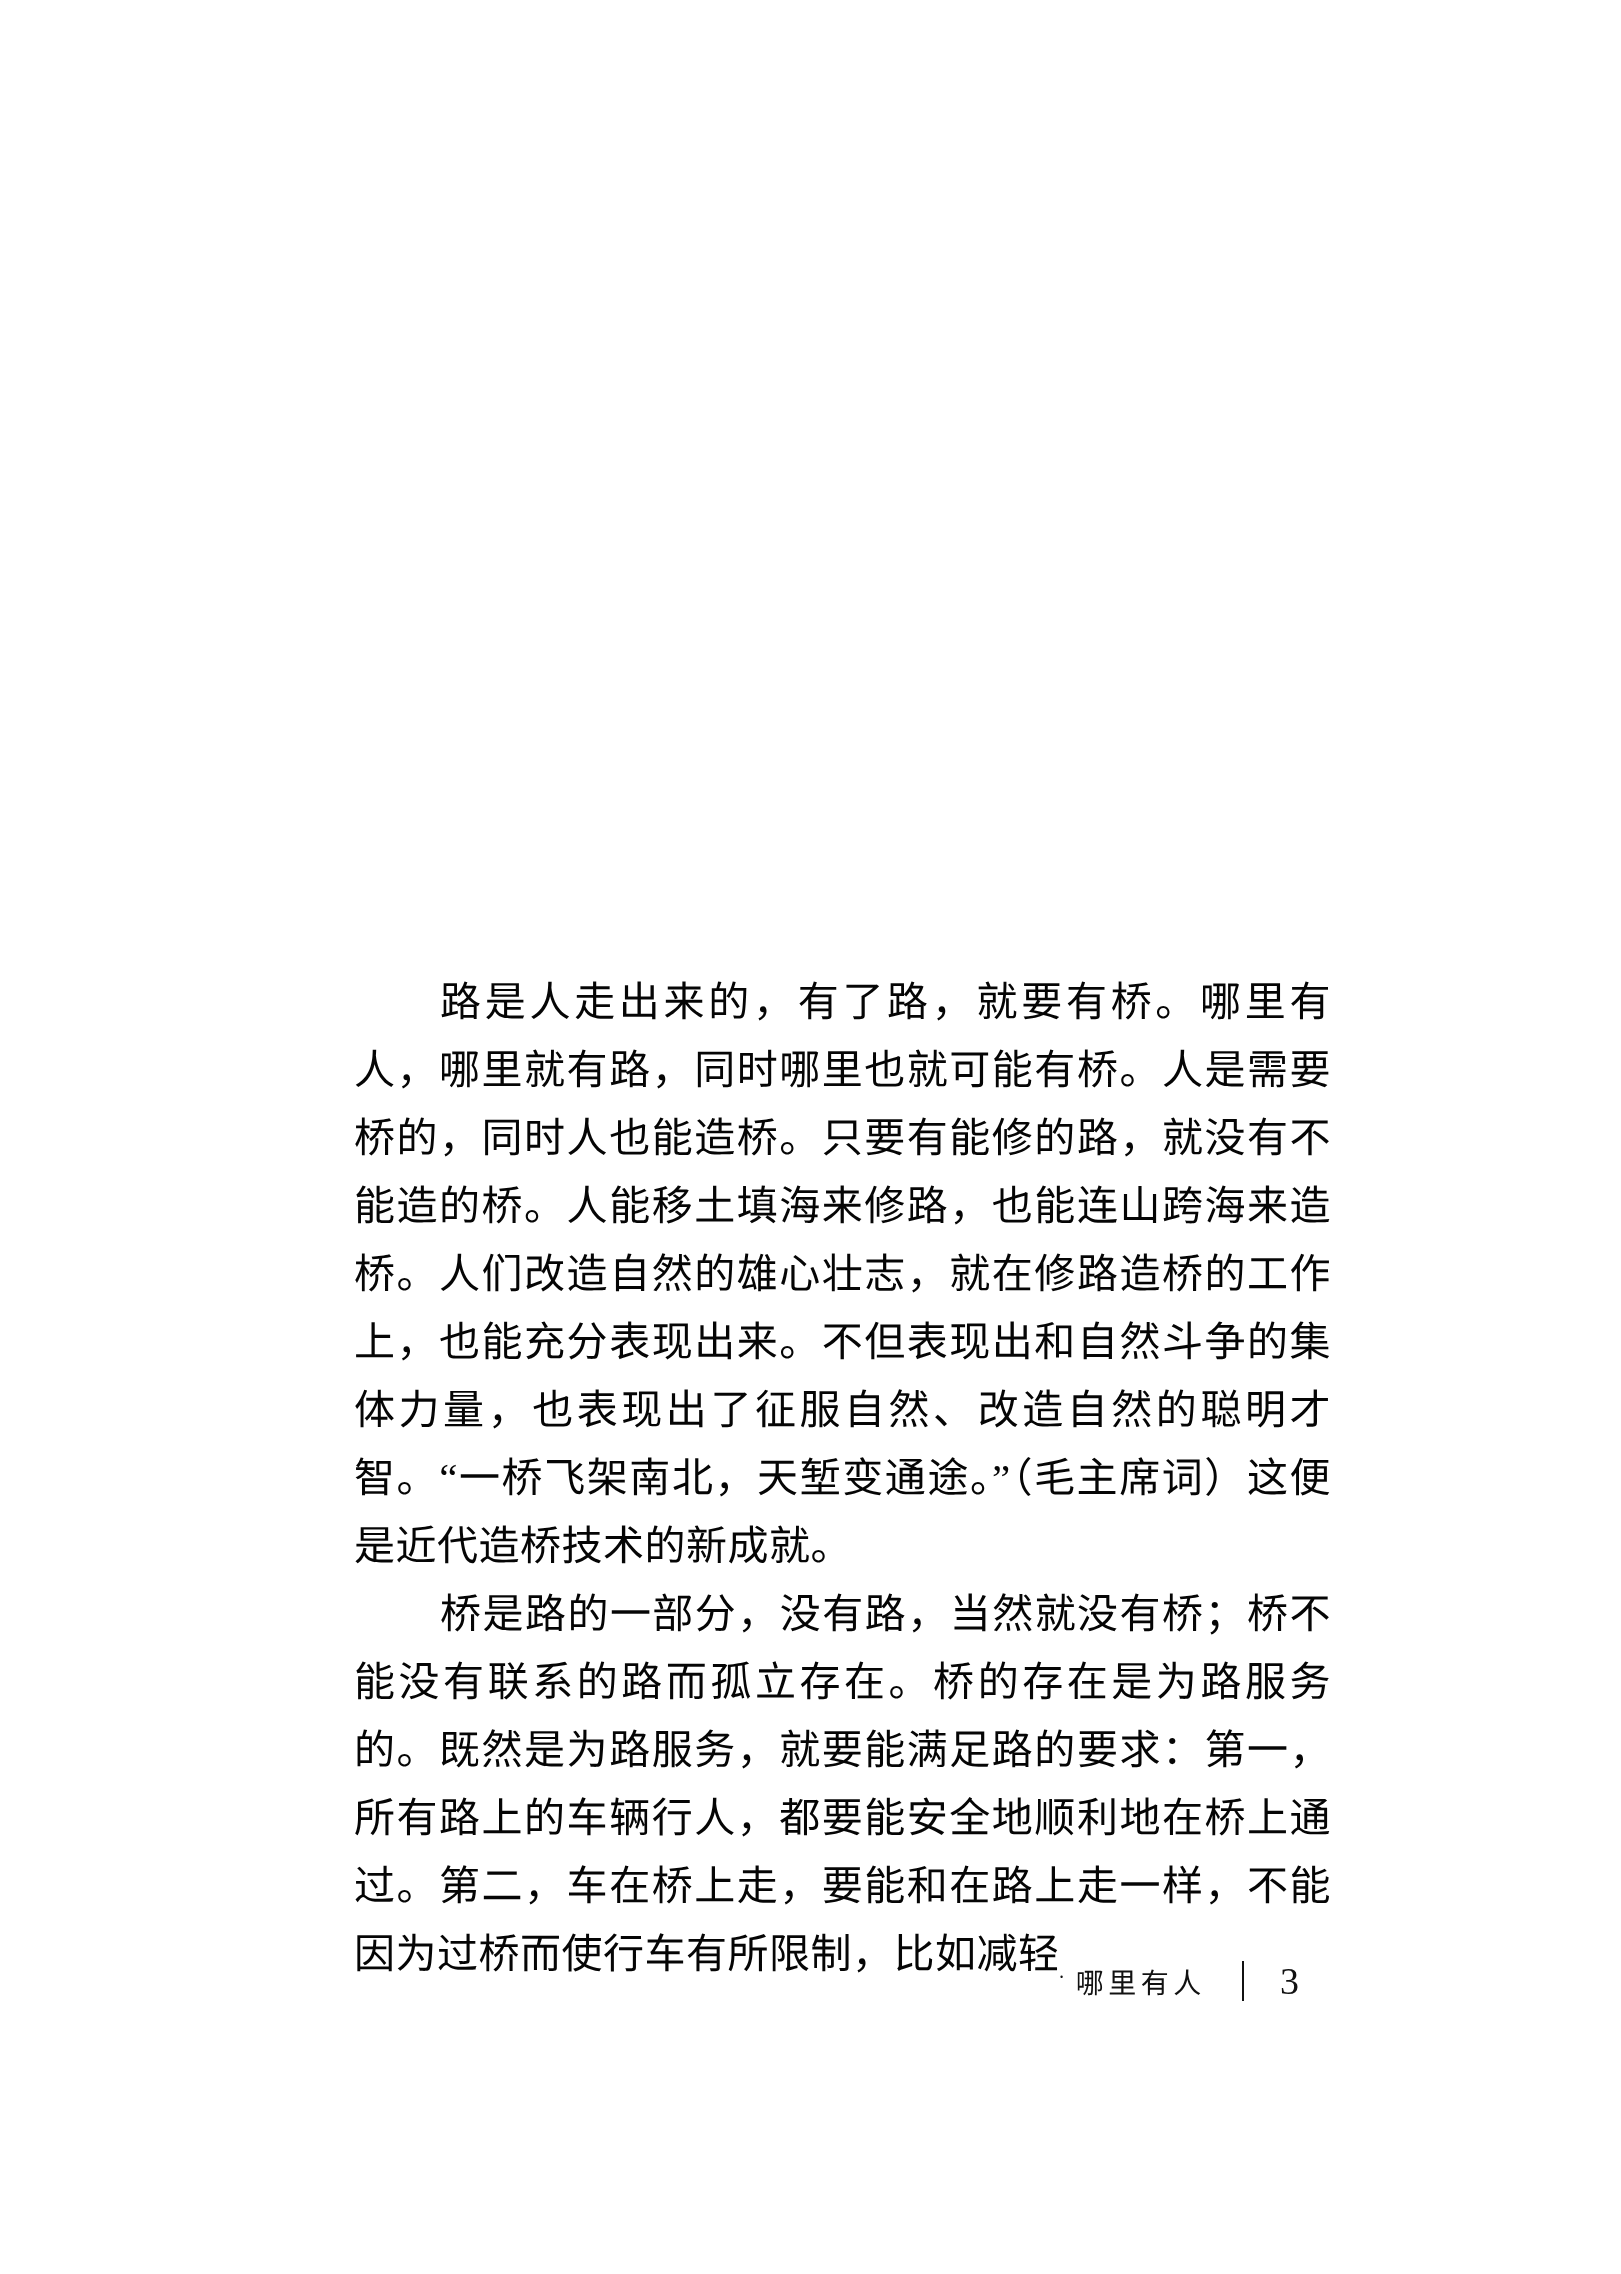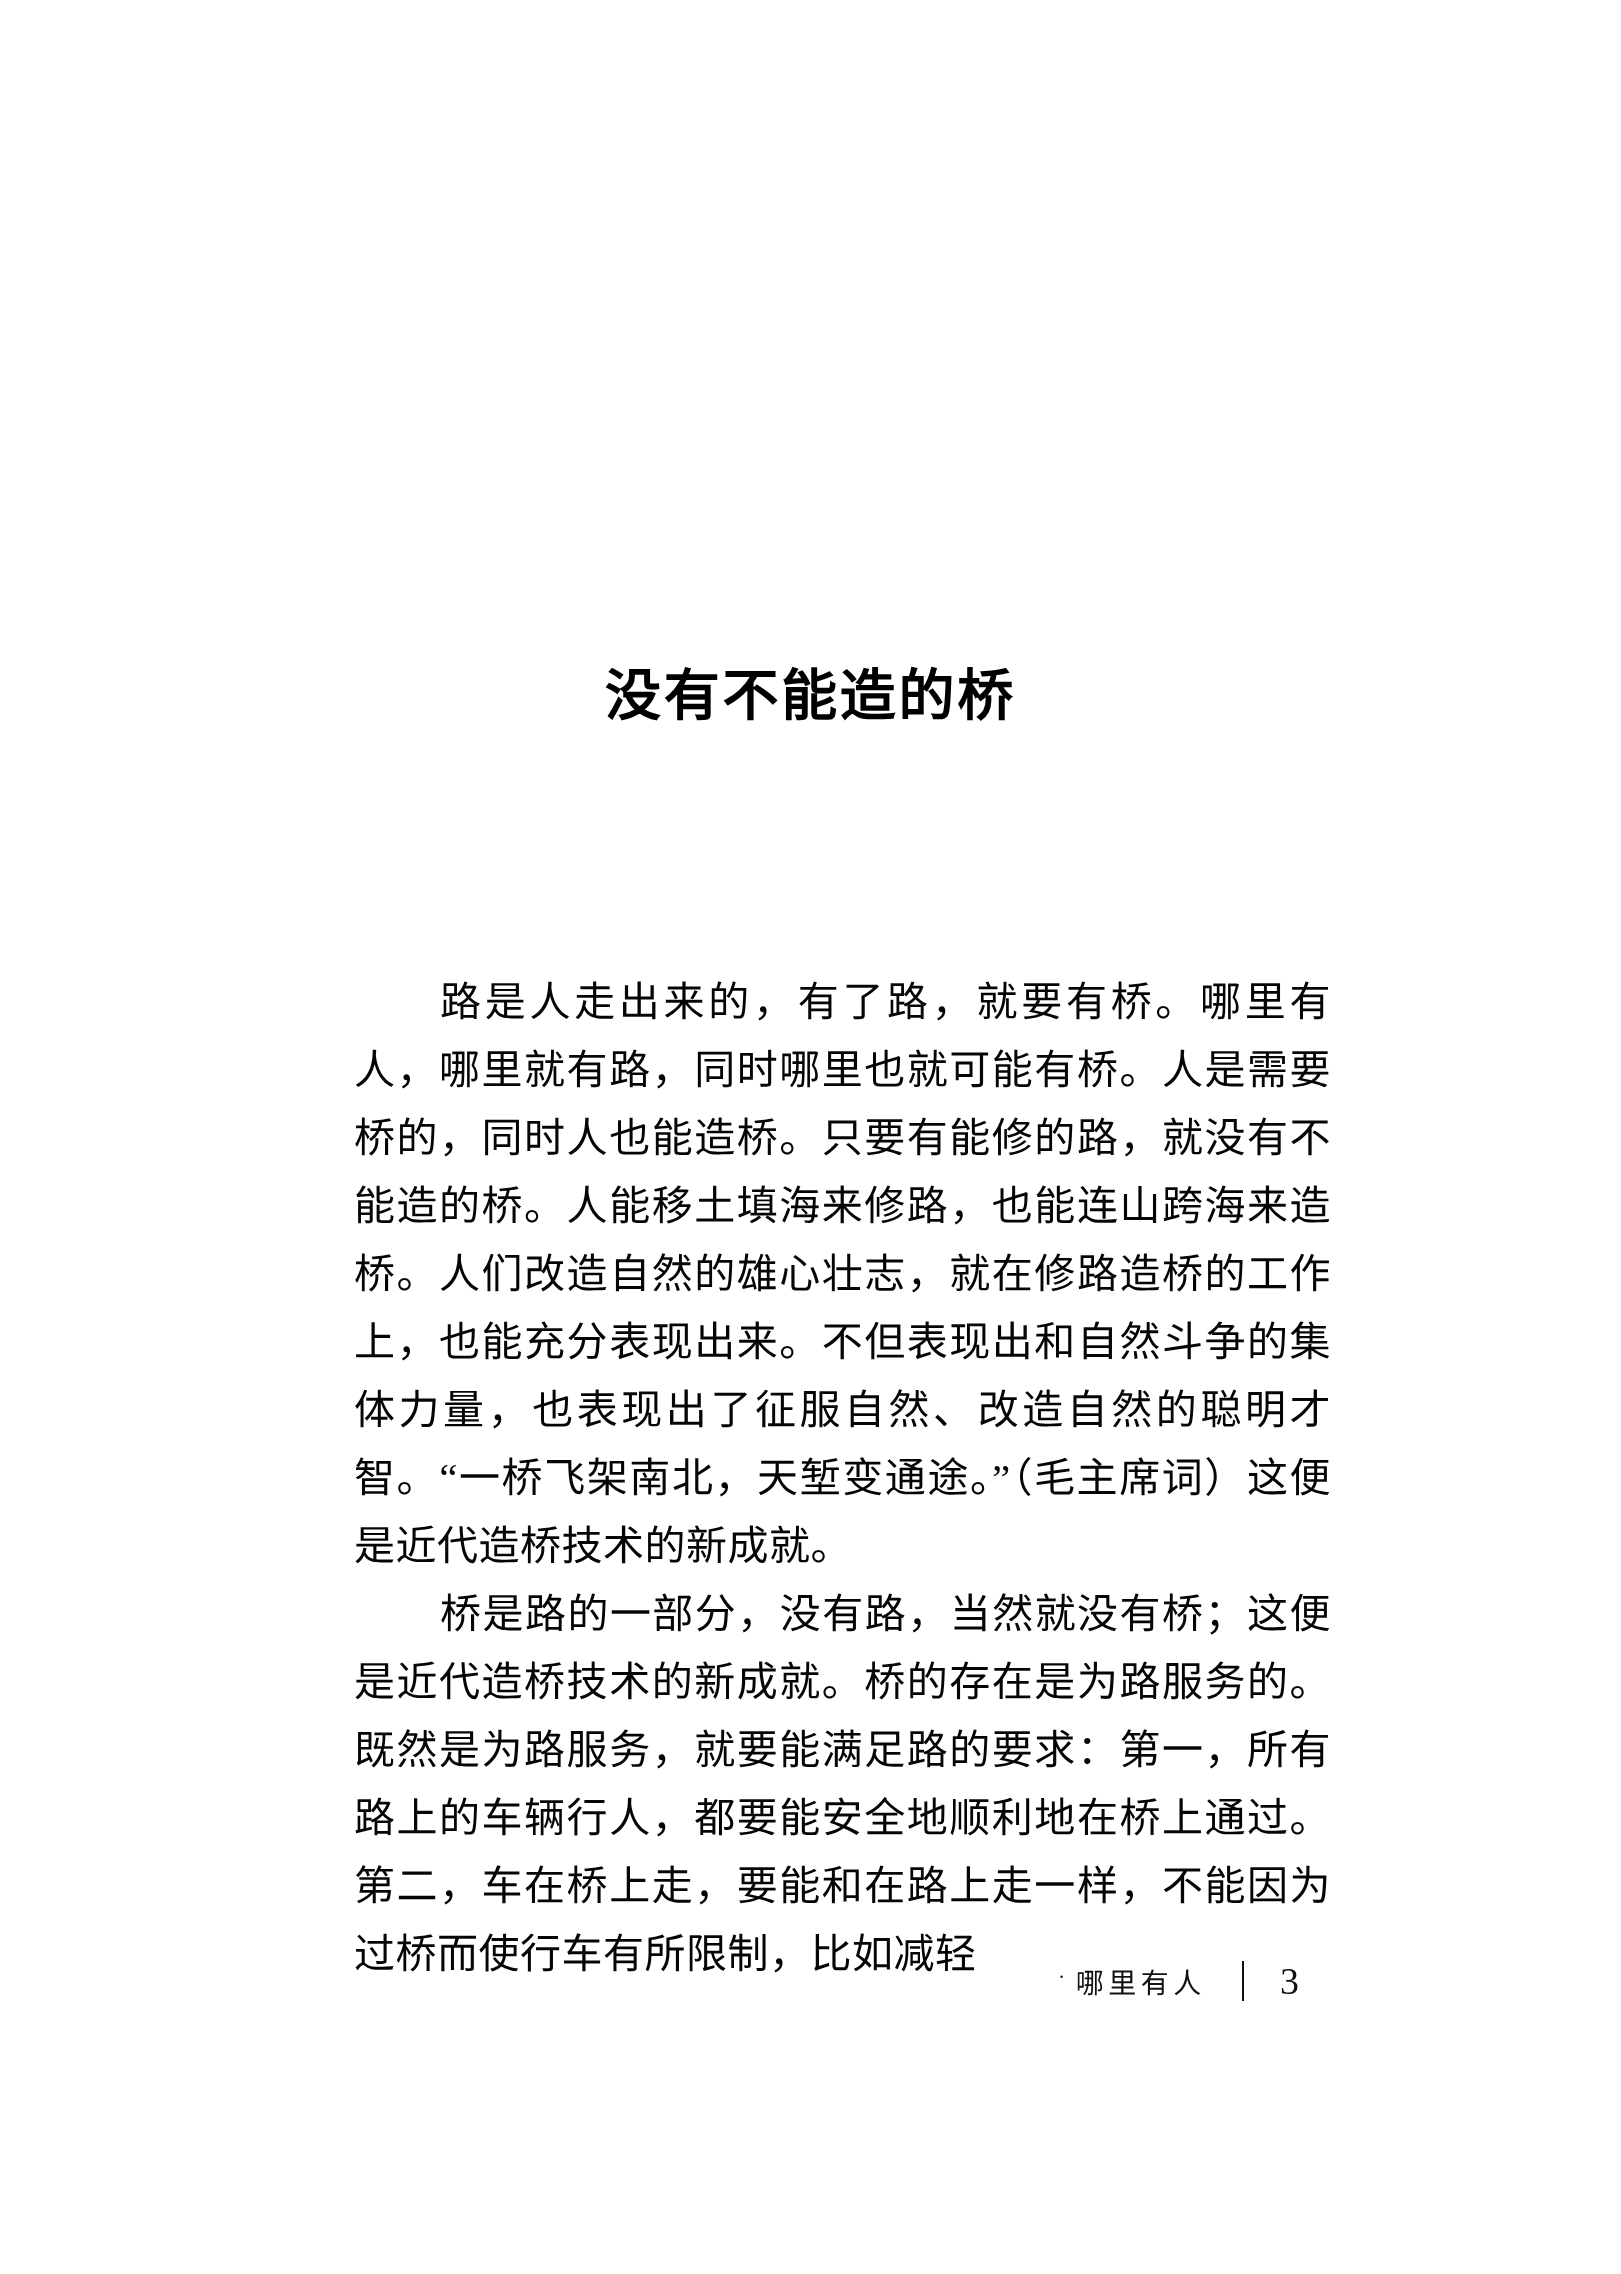--- a/index.html
+++ b/index.html
@@ -105,25 +105,24 @@
     font-family: "Liberation Serif", "DejaVu Serif", serif;
     min-width: 23.4px;
     text-align: right;
   }
 </style>
 </head>
 <body>
 
 <div class="page">
 
-  <h1 class="chapter-title">没有不能造的桥</h1>
 
   <div class="body-block">
     <p class="para indent">路是人走出来的，有了路，就要有桥。哪里有人，哪里就有路，同时哪里也就可能有桥。人是需要桥的，同时人也能造桥。只要有能修的路，就没有不能造的桥。人能移土填海来修路，也能连山跨海来造桥。人们改造自然的雄心壮志，就在修路造桥的工作上，也能充分表现出来。不但表现出和自然斗争的集体力量，也表现出了征服自然、改造自然的聪明才智。“一桥飞架南北，天堑变通途。”（毛主席词）这便是近代造桥技术的新成就。</p>
-    <p class="para indent">桥是路的一部分，没有路，当然就没有桥；这便是近代造桥技术的新成就。桥的存在是为路服务的。既然是为路服务，就要能满足路的要求：第一，所有路上的车辆行人，都要能安全地顺利地在桥上通过。第二，车在桥上走，要能和在路上走一样，不能因为过桥而使行车有所限制，比如减轻</p>
+    <p class="para indent">桥是路的一部分，没有路，当然就没有桥；桥不能没有联系的路而孤立存在。桥的存在是为路服务的。既然是为路服务，就要能满足路的要求：第一，所有路上的车辆行人，都要能安全地顺利地在桥上通过。第二，车在桥上走，要能和在路上走一样，不能因为过桥而使行车有所限制，比如减轻</p>
   </div>
 
   <div class="footer">
     <span class="foot-dot">·</span>
     <span class="running-head">哪里有人</span>
     <span class="foot-rule"></span>
     <span class="page-number">3</span>
   </div>
 
 </div>

